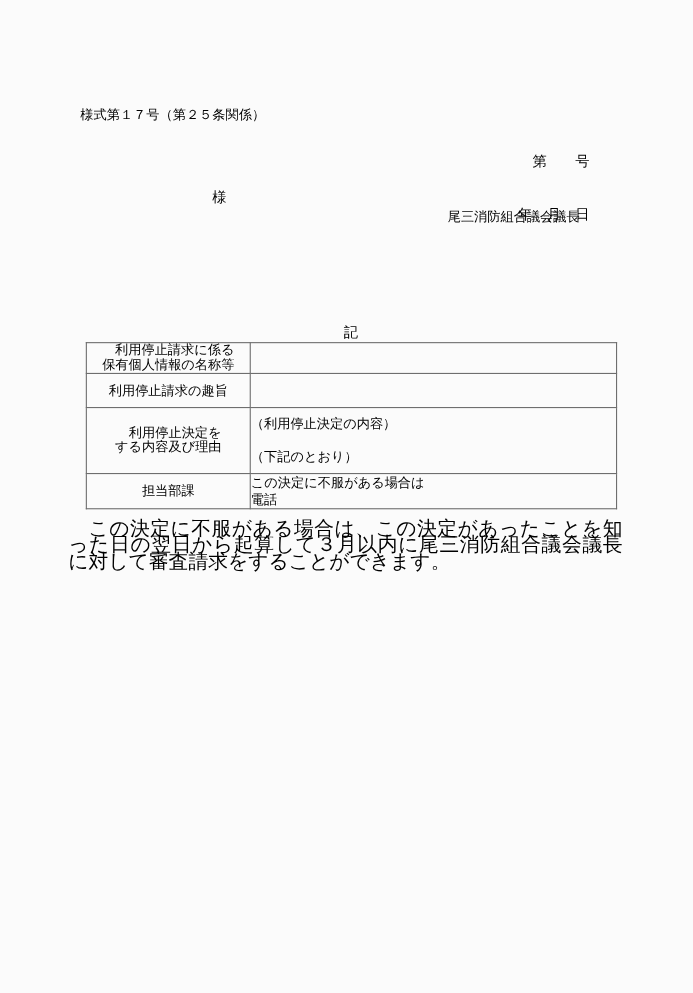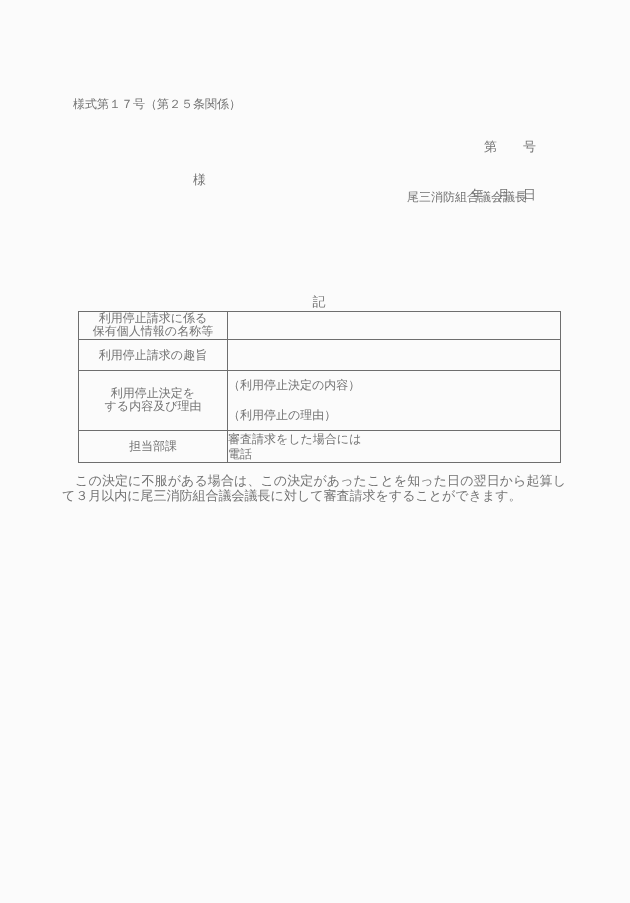--- a/index.html
+++ b/index.html
@@ -2,21 +2,21 @@
 <html lang="ja"><head>
 <meta charset="utf-8">
 <style>
   * { margin:0; padding:0; box-sizing:border-box; }
   html,body { background:#ffffff; }
   .page {
     position:relative;
     width:630px; height:903px;
     background:#fbfbfb;
     font-family:"Liberation Serif","DejaVu Serif",serif;
-    color:#737373;
+    color:#000000;
     overflow:hidden;
   }
   .form-number {
     position:absolute; left:73px; top:97px;
     font-size:12px; line-height:14px; white-space:pre;
   }
   .doc-meta {
     position:absolute; right:94px; top:107px;
     text-align:right; font-size:13px; line-height:16px; white-space:pre;
   }
@@ -47,30 +47,30 @@
     width:482px; border-collapse:collapse; table-layout:fixed;
     font-size:12px;
   }
   table.details td {
     border:1px solid #6e6e6e;
     vertical-align:middle;
     padding:0;
   }
   td.c-label { text-align:center; }
   td.c-label .inner {
-    display:inline-block; text-align:center;
+    display:inline-block; text-align:right;
     white-space:pre-line; line-height:13px;
   }
   td.c-value {
     text-align:left; padding:2px 9px;
     white-space:pre-line; line-height:15px;
   }
   .notes {
     position:absolute; left:62px; top:473px; width:504px;
-    font-size:13px; line-height:15px;
+    font-size:18px; line-height:15px;
     text-align:justify; text-justify:inter-ideograph;
   }
   .notes p { margin:0; }
 </style>
 </head>
 <body>
 
 <div class="page">
 
   <div class="form-number">様式第１７号（第２５条関係）</div>
@@ -107,27 +107,27 @@
         </td>
         <td class="c-value"></td>
       </tr>
       <tr style="height:60px">
         <td class="c-label">
           <span class="inner">利用停止決定を
 する内容及び理由</span>
         </td>
         <td class="c-value">（利用停止決定の内容）
 
-（利用停止の理由）</td>
+（下記のとおり）</td>
       </tr>
       <tr style="height:32px">
         <td class="c-label">
           <span class="inner">担当部課</span>
         </td>
-        <td class="c-value">審査請求をした場合には
+        <td class="c-value">この決定に不服がある場合は
 電話</td>
       </tr>
     </tbody>
   </table>
 
   <div class="notes">
     <p>　この決定に不服がある場合は、この決定があったことを知った日の翌日から起算して３月以内に尾三消防組合議会議長に対して審査請求をすることができます。</p>
   </div>
 
 </div>

